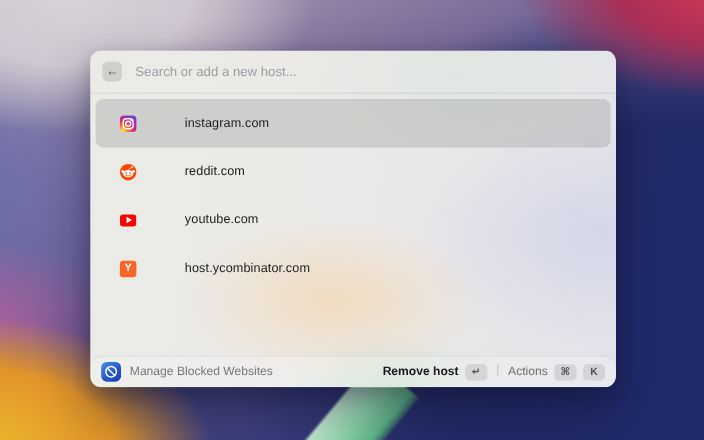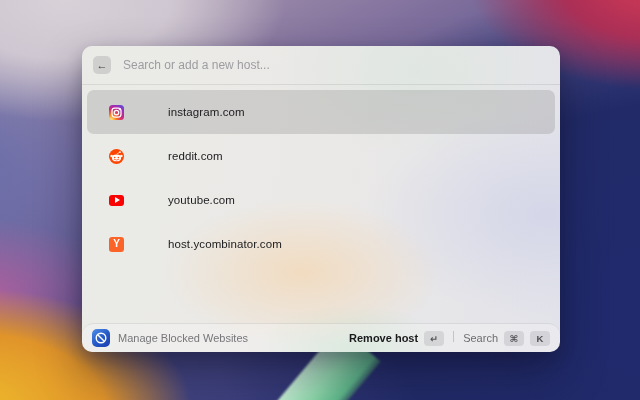--- a/index.html
+++ b/index.html
@@ -160,20 +160,20 @@
     </span>
     <span class="app-label">Manage Blocked Websites</span>
 
     <div class="footer-right">
       <div class="btn-group">
         <span class="primary-action-label">Remove host</span>
         <span class="kbd">↵</span>
       </div>
       <div class="vsep"></div>
       <div class="btn-group">
-        <span class="actions-label">Search</span>
+        <span class="actions-label">Actions</span>
         <span class="kbd">⌘</span>
         <span class="kbd">K</span>
       </div>
     </div>
   </div>
 
 </div>
 
 </body></html>

